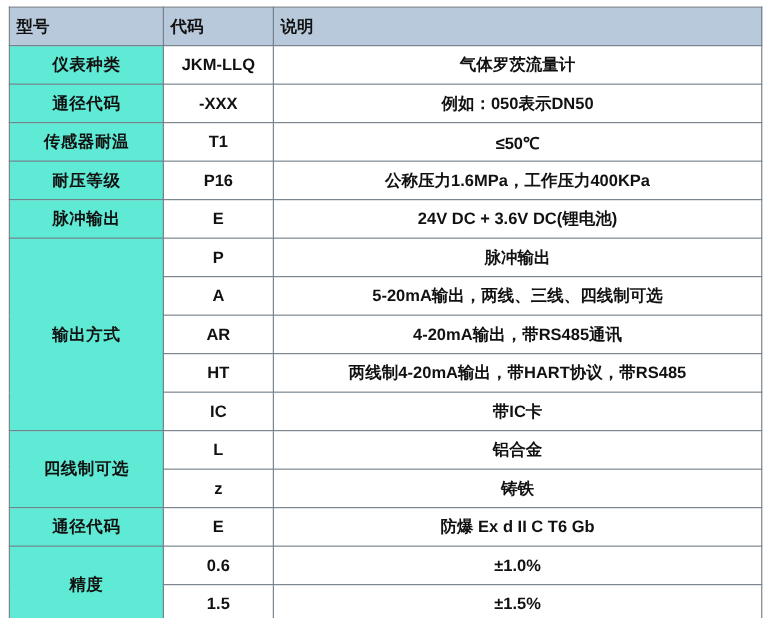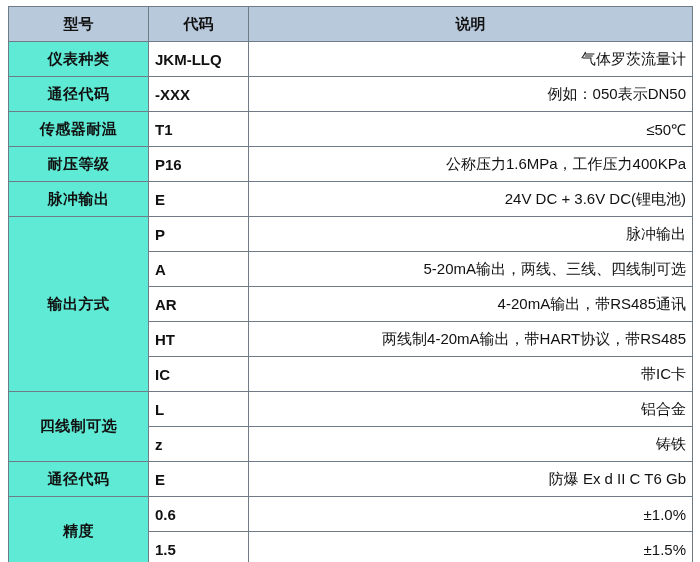--- a/index.html
+++ b/index.html
@@ -34,39 +34,38 @@
     height: 34px;
     vertical-align: middle;
   }
   .col-model { width: 140px; }
   .col-code { width: 100px; }
   .col-desc { width: 444px; }
 
   .hdr {
     background: #b8c9db;
     font-weight: bold;
-    text-align: center;
     font-size: 16px;
     height: 36px;
   }
   .rowhead {
     background: #5eead4;
     font-weight: bold;
     text-align: center;
     letter-spacing: 0.5px;
   }
   .code {
     background: #ffffff;
-    text-align: left;
+    text-align: center;
     font-weight: bold;
   }
   .desc {
     background: #ffffff;
-    text-align: right;
-    font-weight: normal;
+    text-align: center;
+    font-weight: bold;
     padding-left: 8px;
   }
   .tall { height: 42px; }
 </style>
 </head>
 <body>
 
 <div class="sheet">
   <table class="spec">
     <colgroup>

